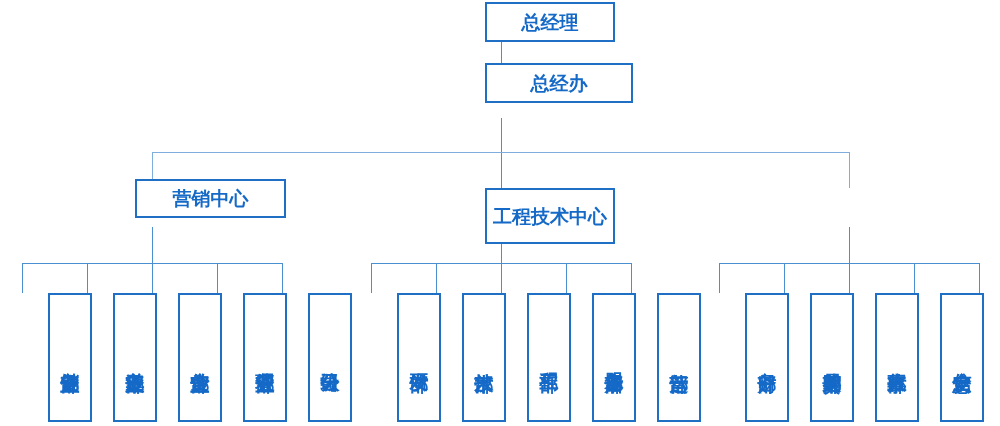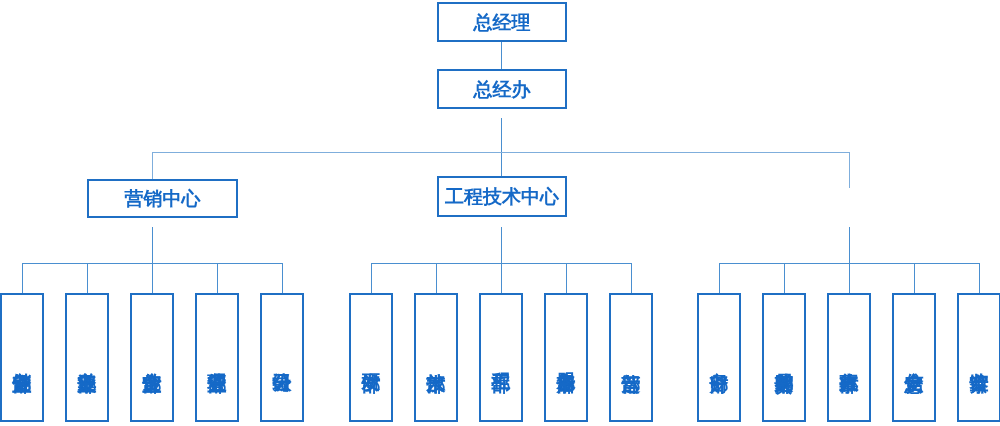--- a/index.html
+++ b/index.html
@@ -24,20 +24,21 @@
     box-sizing: border-box;
     border: 2px solid #1F6FC4;
     background: #ffffff;
     color: #1569C7;
     display: flex;
     align-items: center;
     justify-content: center;
     font-weight: bold;
     letter-spacing: 0px;
     z-index: 3;
+    margin-left: 48px;
   }
   .node.h {
     font-size: 19px;
     line-height: 1.1;
   }
   .node.v {
     font-size: 19px;
     line-height: 1.05;
     writing-mode: vertical-rl;
     text-orientation: upright;
@@ -67,36 +68,36 @@
 <body>
 
 <div id="org-chart">
 
   <div class="node h" style="left:437px; top:2px; width:130px; height:40px;">
     <span class="label">总经理</span>
   </div>
 
   <div class="conn v" style="left:501px; top:42px; height:36px;"></div>
 
-  <div class="node h" style="left:437px; top:69px; width:130px; height:40px;">
+  <div class="node h" style="left:437px; top:63px; width:148px; height:40px;">
     <span class="label">总经办</span>
   </div>
 
   <div class="conn v" style="left:501px; top:118px; height:70px;"></div>
 
   <div class="conn h thick" style="left:152px; top:152px; width:698px;"></div>
 
   <div class="conn v thick" style="left:152px; top:152px; height:36px;"></div>
   <div class="conn v thick" style="left:849px; top:152px; height:36px;"></div>
 
   <div class="node h" style="left:87px; top:179px; width:151px; height:39px;">
     <span class="label">营销中心</span>
   </div>
 
-  <div class="node h" style="left:437px; top:176px; width:130px; height:41px;">
+  <div class="node h" style="left:437px; top:188px; width:130px; height:56px;">
     <span class="label">工程技术中心</span>
   </div>
 
 
   <div class="conn v" style="left:152px; top:227px; height:36px;"></div>
   <div class="conn h" style="left:22px; top:263px; width:261px;"></div>
 
   <div class="conn v" style="left:22px; top:263px; height:30px;"></div>
   <div class="conn v" style="left:87px; top:263px; height:30px;"></div>
   <div class="conn v" style="left:152px; top:263px; height:30px;"></div>

